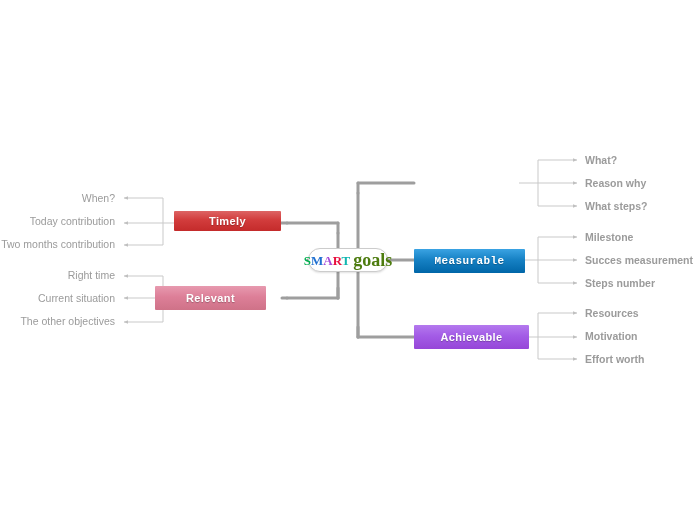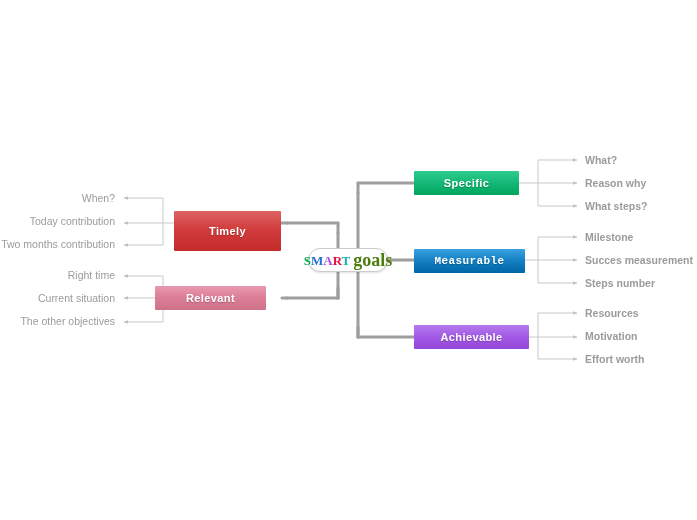--- a/index.html
+++ b/index.html
@@ -48,21 +48,21 @@
   .node-measurable {
     left: 414px; top: 249px; width: 111px; height: 24px;
     background: linear-gradient(to bottom, #3aa3e3 0%, #1681c4 45%, #0066a8 100%);
     font-family: Liberation Mono, monospace;
   }
   .node-achievable {
     left: 414px; top: 325px; width: 115px; height: 24px;
     background: linear-gradient(to bottom, #b479ee 0%, #a35ce6 45%, #9646d8 100%);
   }
   .node-timely {
-    left: 174px; top: 211px; width: 107px; height: 40px;
+    left: 174px; top: 211px; width: 107px; height: 20px;
     background: linear-gradient(to bottom, #dd6464 0%, #d23c3c 45%, #c42b2b 100%);
   }
   .node-relevant {
     left: 155px; top: 286px; width: 111px; height: 24px;
     background: linear-gradient(to bottom, #e79aaf 0%, #dd7f98 45%, #cf7288 100%);
   }
 
   
   .center-node {
     position: absolute;
@@ -180,23 +180,20 @@
 
     <g fill="none" stroke="#c9c9c9" stroke-width="1">
       <path d="M 171,298 L 163,298"></path>
       <path d="M 163,276 L 163,322"></path>
       <path d="M 163,276 L 124,276" marker-end="url(#arrL)"></path>
       <path d="M 163,298 L 124,298" marker-end="url(#arrL)"></path>
       <path d="M 163,322 L 124,322" marker-end="url(#arrL)"></path>
     </g>
   </svg>
 
-  <div class="node node-specific">
-    <span>Specific</span>
-  </div>
 
   <div class="node node-measurable">
     <span>Measurable</span>
   </div>
 
   <div class="node node-achievable">
     <span>Achievable</span>
   </div>
 
   <div class="node node-timely">

